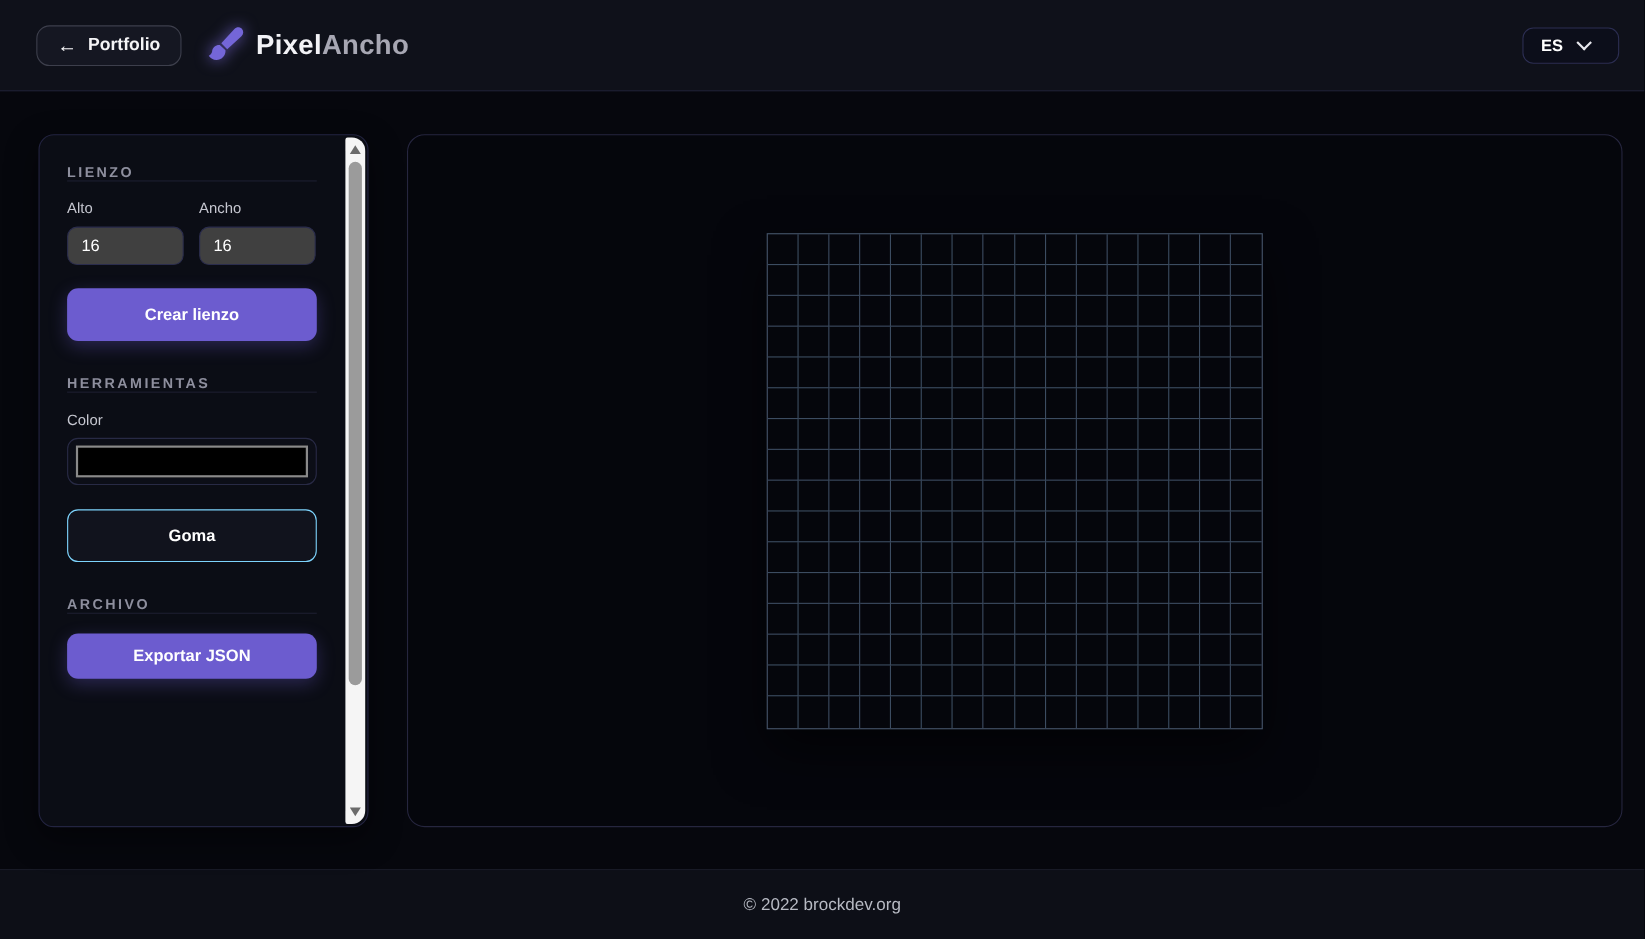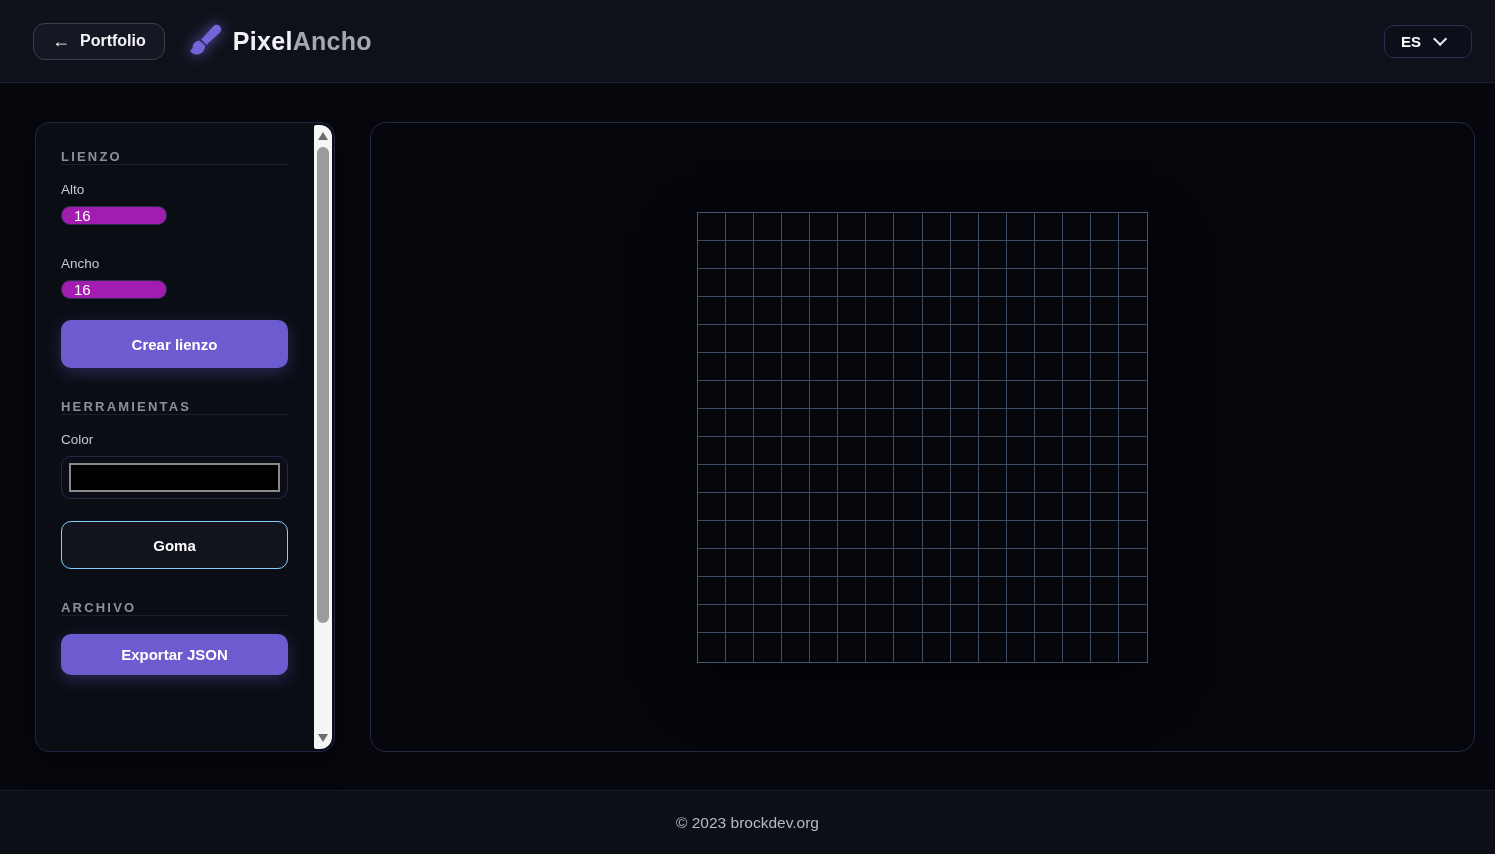--- a/index.html
+++ b/index.html
@@ -74,30 +74,30 @@
     border-radius:14px;
     padding:26px 46px 20px 25px;
     box-shadow:0 10px 30px rgba(0,0,0,.45);
   }
   .section-title {
     font-size:13px; font-weight:bold;
     letter-spacing:2.2px;
     color:#8e8f9e;
     border-bottom:1px solid #1d1f30;
   }
-  .field-row { display:flex; gap:14px;flex-direction:column; }
+  .field-row { display:flex; gap:14px; }
   .field { width:106px; }
   .field-label, .color-label {
     display:block;
     font-size:13.5px; color:#c6c7d0;
     margin:17px 0 9px;
   }
   .num-input {
-    width:100%; height:19px;
-    background:#a21caf;
+    width:100%; height:35px;
+    background:#404040;
     border:1px solid #2b2d4d;
     border-radius:9px;
     color:#fff; font-size:15px;
     padding:0 12px;
     font-family:"Liberation Sans", sans-serif;
     outline:none;
   }
   .btn {
     display:block; width:100%; height:48px;
     border:none; border-radius:10px;
@@ -510,14 +510,14 @@
         <div class="cell"></div>
         <div class="cell"></div>
         <div class="cell"></div>
         <div class="cell"></div>
       </div>
   </section>
 
 </div>
 
 <footer class="footer">
-  <span>© 2023 brockdev.org</span>
+  <span>© 2022 brockdev.org</span>
 </footer>
 
 </body></html>

